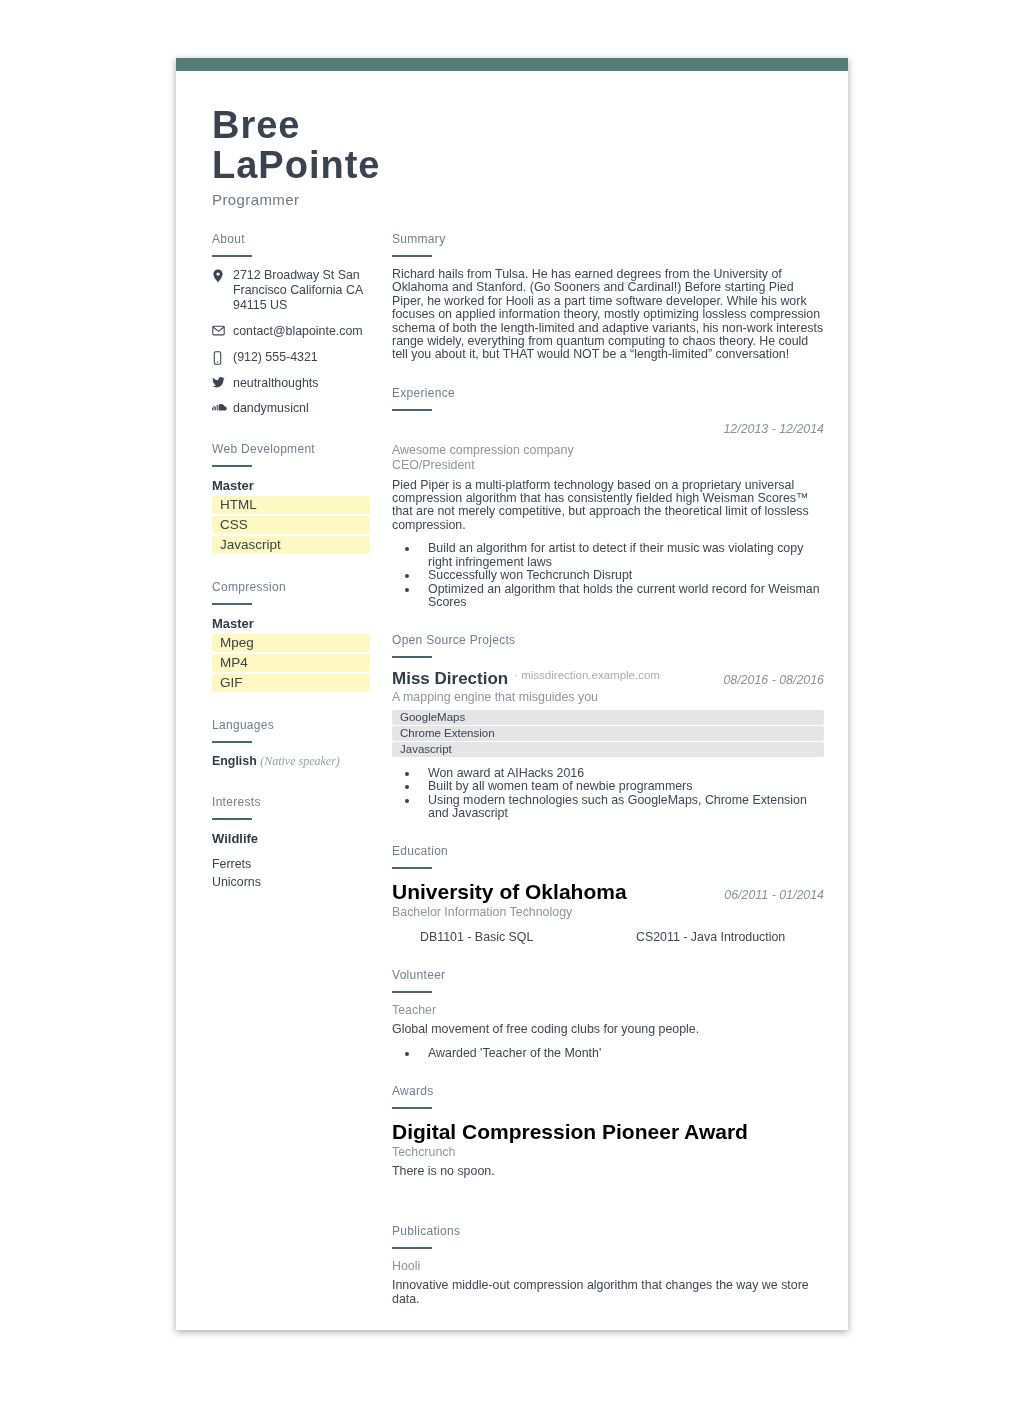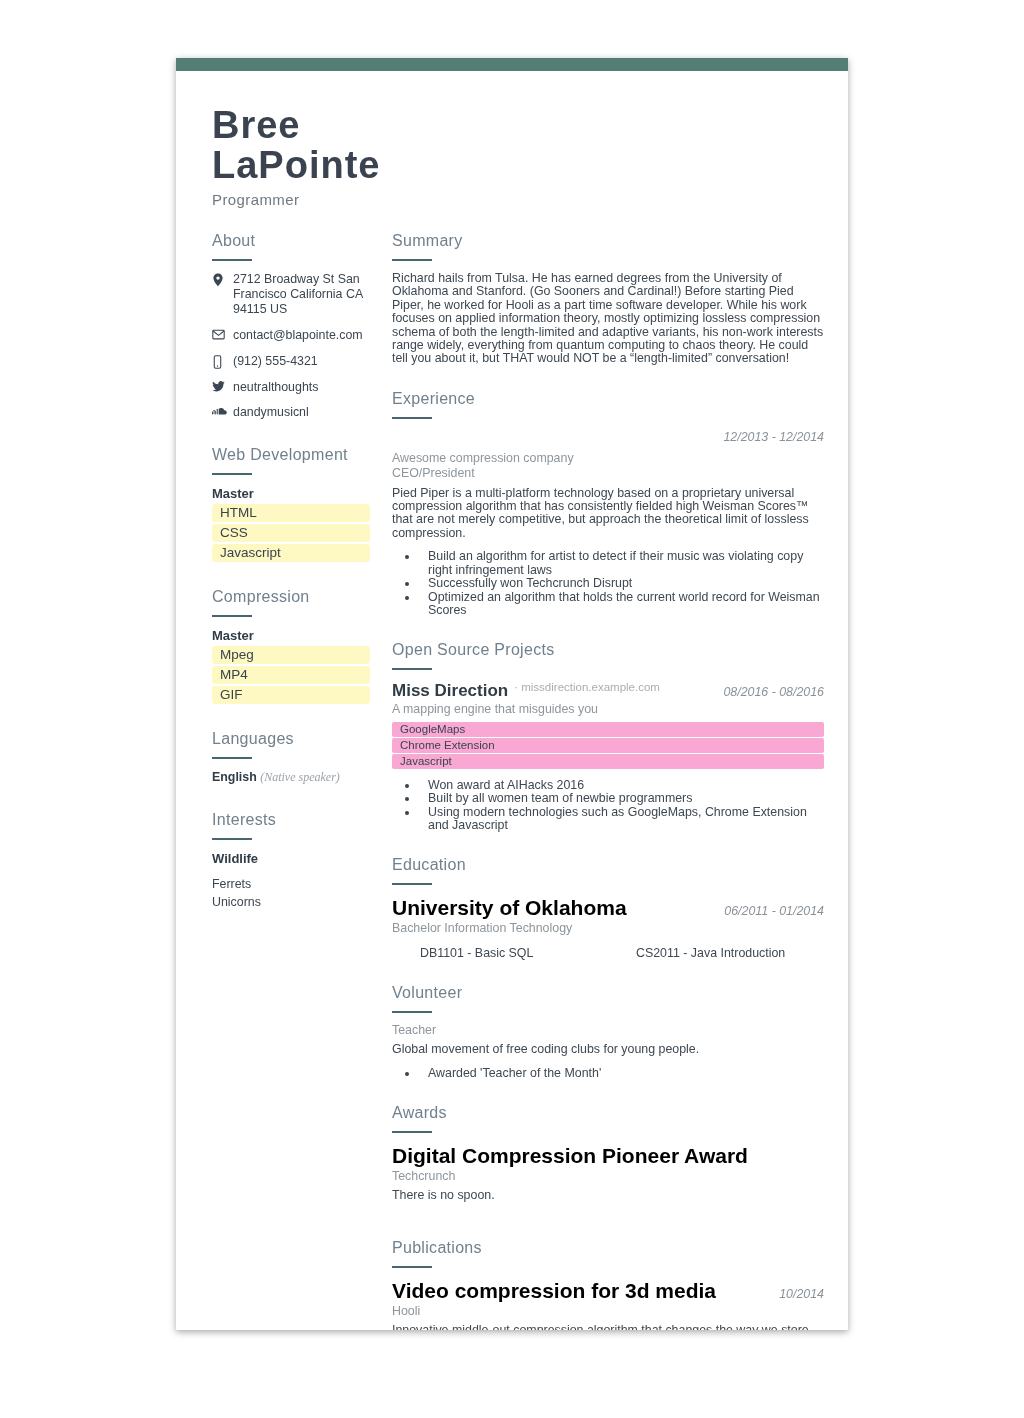--- a/index.html
+++ b/index.html
@@ -20,21 +20,21 @@
   .name { font-size: 38px; line-height: 40px; font-weight: bold; color: #3a434f; letter-spacing: 1px; }
   .name span { display: block; }
   .job-title { font-size: 15px; color: #6e7a84; margin-top: 6px; letter-spacing: 0.4px; }
 
   .columns { display: flex; margin-top: 24px; align-items: flex-start; }
   .aside-col { width: 158px; flex: none; }
   .main-col { flex: 1; margin-left: 22px; min-width: 0; }
 
   .sec { margin-bottom: 24px; }
   .aside-col .sec { margin-bottom: 26px; }
-  .sec-heading { font-size: 16px; font-weight: 400; color: #71808c; letter-spacing: 0.3px; }
+  .sec-heading { font-size: 12px; font-weight: 400; color: #71808c; letter-spacing: 0.3px; }
   .rule { width: 40px; height: 2px; margin: 9px 0 11px; }
 
   
   .about-row { display: flex; margin-bottom: 11px; }
   .about-icon { width: 21px; flex: none; padding-top: 1px; color: #3b4650; }
   .about-text { font-size: 12.4px; color: #3b4650; line-height: 1.2; word-wrap: break-word; min-width: 0; }
 
   .skill-level { font-size: 13px; font-weight: bold; color: #303c46; margin-bottom: 3px; }
   .skill-bar { background: #fef9c3; border-radius: 3px; font-size: 13.5px; color: #39444e;
                padding: 1px 8px 2px; margin-bottom: 2px; }
@@ -54,21 +54,21 @@
   .entry-url { font-size: 11.5px; color: #a6aeb5; margin-left: 6px; }
   .date { font-size: 12.4px; font-style: italic; color: #8a9299; white-space: nowrap; flex: none; margin-left: 12px; }
   .date-row { text-align: right; margin-bottom: 1px; }
   .entry-sub { font-size: 12.4px; color: #8d969d; margin-top: 2px; line-height: 13.4px; }
   .entry-desc { margin-top: 6px; }
   .bullets { list-style: none; margin-top: 10px; }
   .bullets li { position: relative; padding-left: 36px; font-size: 12.4px; color: #3d4852; line-height: 13.4px; }
   .bullets li + li { margin-top: 0; }
   .bullets li::before { content: ''; position: absolute; left: 13px; top: 5px;
     width: 4px; height: 4px; border-radius: 50%; background: #39444e; }
-  .tag-bar { background: #f9a8d4; border-radius: 2px; font-size: 11.5px; color: #39444e;
+  .tag-bar { background: #e5e5e5; border-radius: 2px; font-size: 11.5px; color: #39444e;
              padding: 1px 8px 2px; margin-bottom: 1px; }
   .tags { margin-top: 5px; }
   .courses { display: flex; margin-top: 10px; align-items: center; }
   .course { width: 50%; padding-left: 28px; font-size: 12.4px; color: #3d4852; }
 
   svg { display: block; }
 </style>
 </head>
 <body>
 
@@ -248,38 +248,34 @@
           <div class="rule" style="background-color: rgb(72, 102, 111);"></div>
           <div>
             <div class="entry-sub">Teacher</div>
             <div class="body-text entry-desc">Global movement of free coding clubs for young people.</div>
             <ul class="bullets">
               <li>Awarded 'Teacher of the Month'</li>
             </ul>
           </div>
         </div>
 
-        <div class="sec" style="margin-bottom:36px">
+        <div class="sec" style="margin-bottom:45px">
           <div class="sec-heading">Awards</div>
           <div class="rule" style="background-color: rgb(72, 102, 111);"></div>
           <div>
             <div class="entry-title">Digital Compression Pioneer Award</div>
             <div class="entry-sub">Techcrunch</div>
             <div class="body-text entry-desc">There is no spoon.</div>
           </div>
         </div>
 
         <div class="sec" style="margin-bottom:28px">
           <div class="sec-heading">Publications</div>
           <div class="rule" style="background-color: rgb(72, 102, 111);"></div>
           <div>
-            <div class="entry-head">
-              <span class="entry-title">Video compression for 3d media</span>
-              <span class="date">10/2014</span>
-            </div>
             <div class="entry-sub">Hooli</div>
             <div class="body-text entry-desc">Innovative middle-out compression algorithm that changes the way we store data.</div>
           </div>
         </div>
 
       </div>
     </div>
   </div>
 </div>
 

